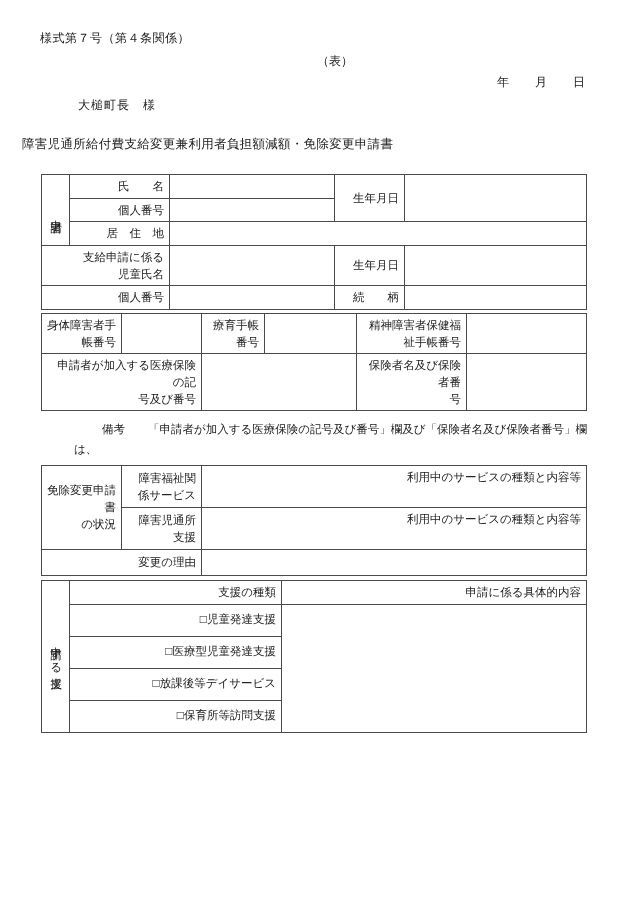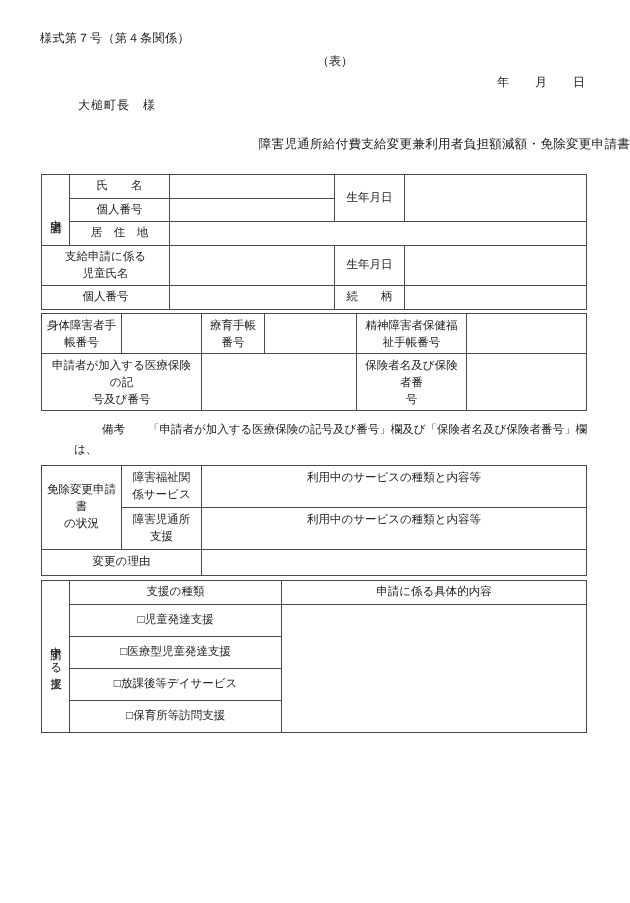--- a/index.html
+++ b/index.html
@@ -29,22 +29,22 @@
   .date-line {
     position: absolute; right: 38px; top: 74px;
     font-size: 12px; letter-spacing: 7px;
   }
   .addressee {
     position: absolute; left: 78px; top: 97px;
     font-size: 12px; letter-spacing: 1px;
   }
   .doc-title {
     position: absolute; left: 0; top: 136px; width: 630px;
-    text-align: right; font-size: 12.5px; letter-spacing: .3px;
-    padding-left: 16px;
+    text-align: left; font-size: 12.5px; letter-spacing: .3px;
+    padding-left: 22px;
   }
 
   
   table.form {
     position: absolute;
     border-collapse: collapse;
     table-layout: fixed;
     width: 545px;
     left: 41px;
   }
@@ -52,22 +52,22 @@
     border: 1px solid #4a4a4a;
     font-size: 11.5px;
     padding: 3px 5px;
     vertical-align: middle;
     line-height: 1.45;
     color: #1a1a1a;
   }
   #table-applicant { top: 174px; }
   #table-service   { top: 465px; }
 
-  td.ctr  { text-align: center; font-family: Liberation Mono, monospace; }
-  td.lft  { text-align: center; }
+  td.ctr  { text-align: right; }
+  td.lft  { text-align: right; }
   td.blank { background: #fff; }
 
   
   .vert {
     writing-mode: vertical-rl;
     text-orientation: upright;
     letter-spacing: 1px;
     display: inline-block;
     line-height: 1;
     font-size: 11.5px;

